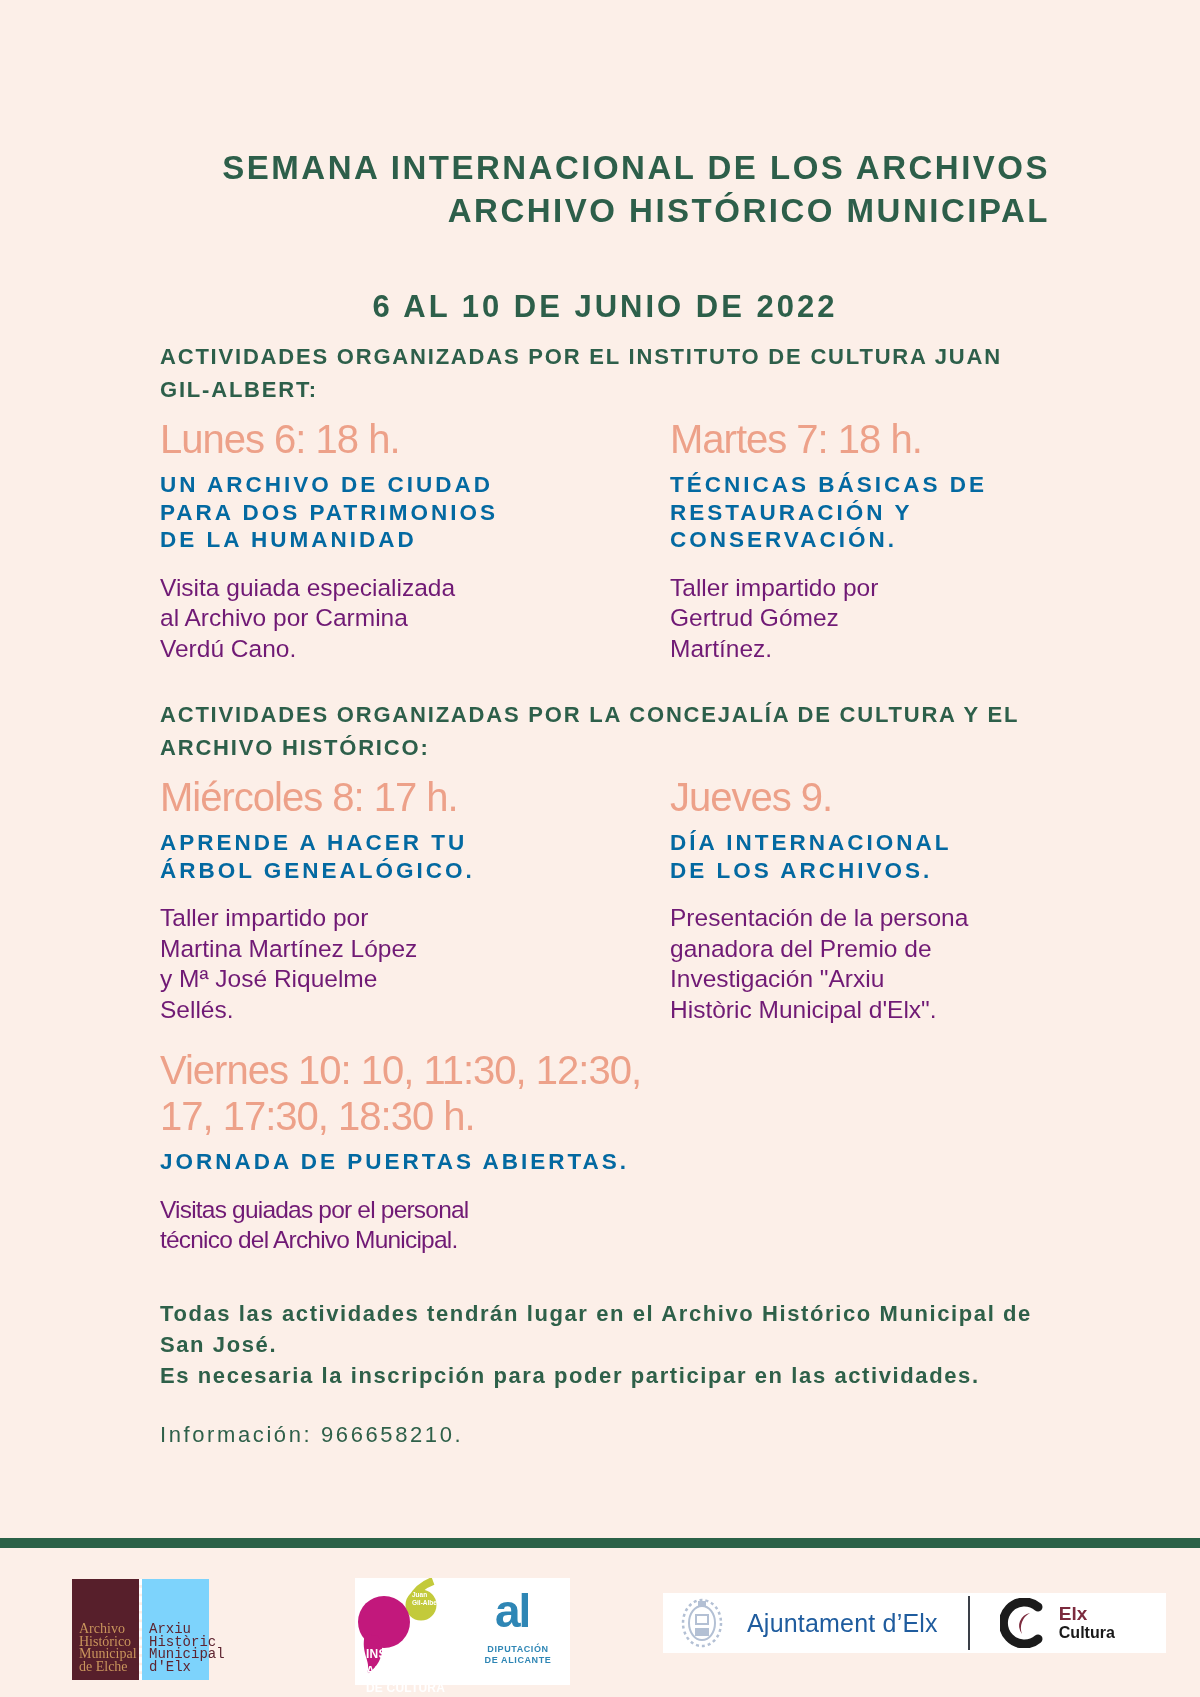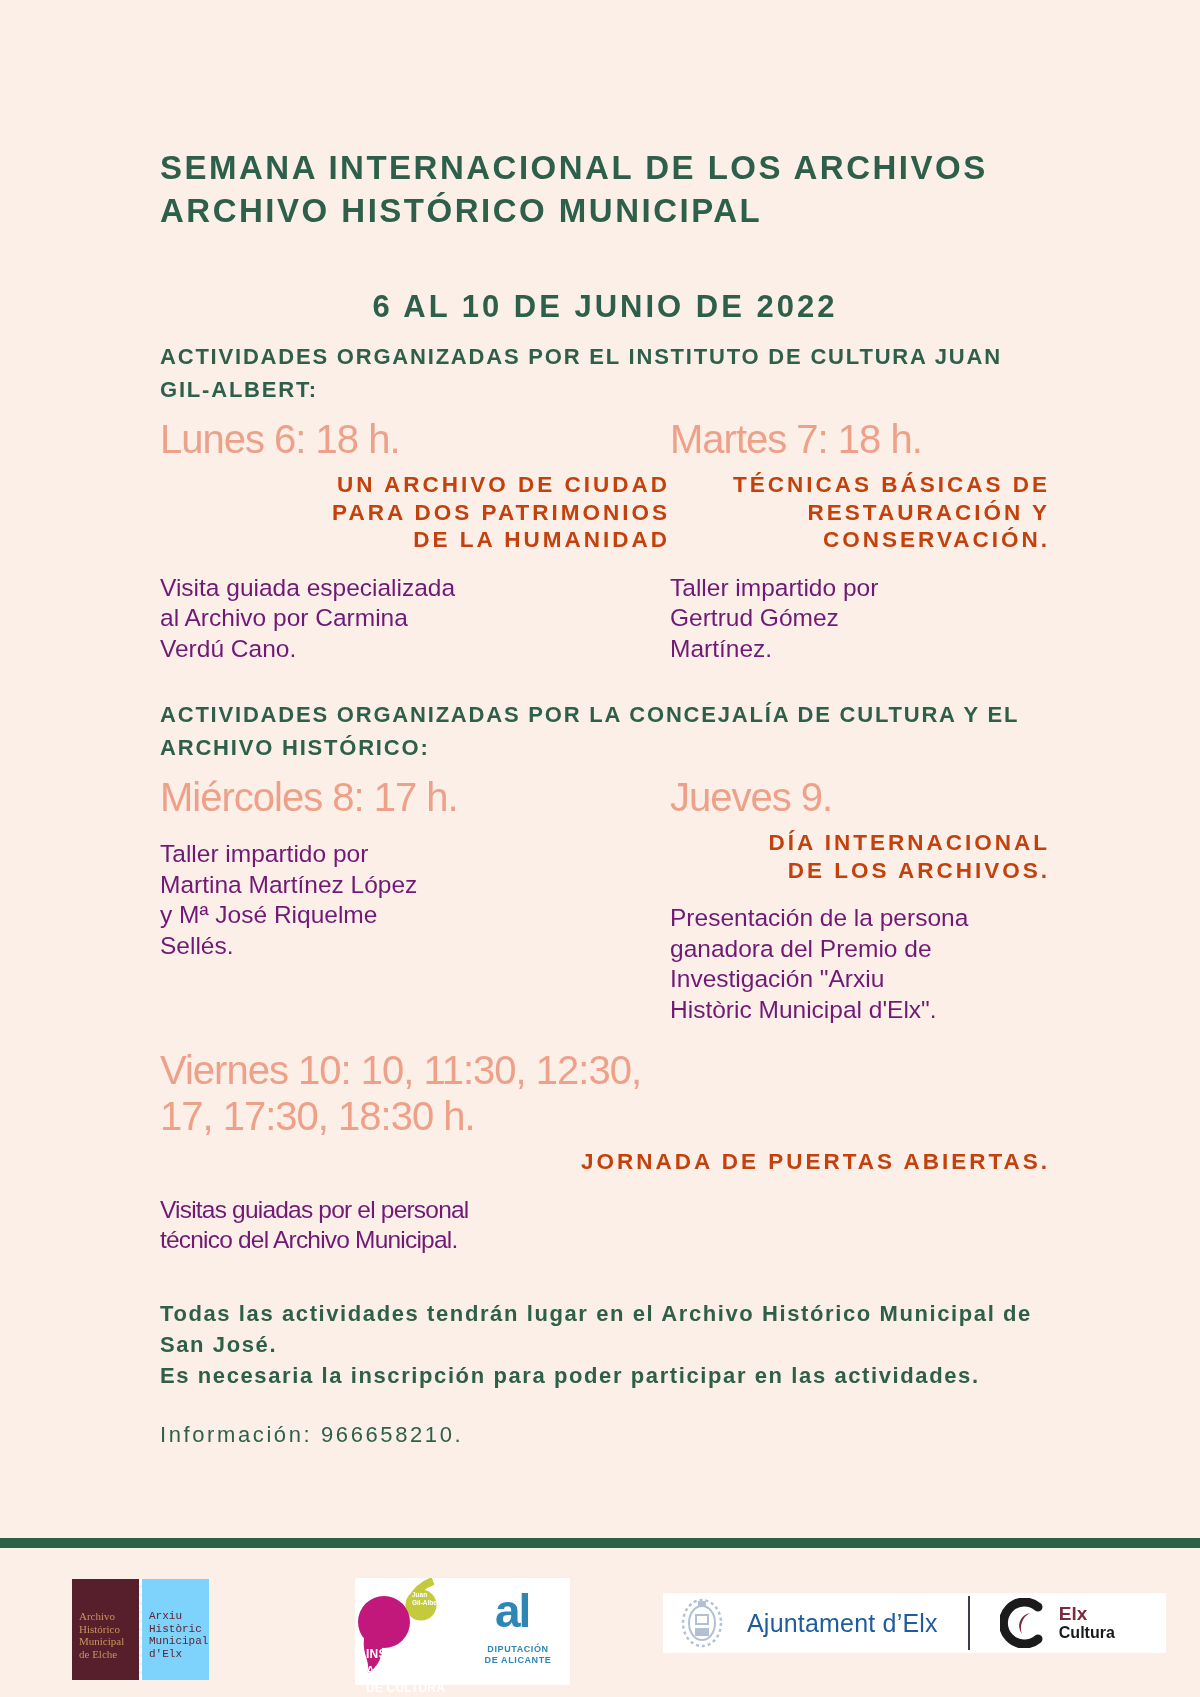--- a/index.html
+++ b/index.html
@@ -6,43 +6,43 @@
   body { background:#fcefe8; font-family:"Liberation Sans", sans-serif; }
 
   .poster {
     position:relative; width:1200px; height:1697px;
     background:#fcefe8; overflow:hidden;
   }
   .content { padding:146px 150px 0 160px; }
 
   .title {
     color:#2d5f4a; font-weight:bold; font-size:33px; line-height:43px;
-    letter-spacing:2.5px; text-align:left; white-space:pre-line; margin:0;
+    letter-spacing:2.5px; text-align:right; white-space:pre-line; margin:0;
   }
   .date-range {
     color:#2d5f4a; font-weight:bold; font-size:31px; line-height:38px;
     letter-spacing:3px; text-align:center; margin-top:56px;
   }
   .sec-header {
     color:#2d5f4a; font-weight:bold; font-size:22px; line-height:33px;
     letter-spacing:1.8px; margin-top:14px; max-width:940px;
   }
   .sec-header.second { margin-top:34px; }
 
   .cols { display:flex; margin-top:10px; }
   .col-left { width:510px; flex:none; }
   .col-right { flex:1; }
 
   .day {
     color:#eda189; font-size:40px; line-height:46px; font-weight:400;
     letter-spacing:-1px; white-space:pre-line;
   }
   .evt-title {
-    color:#c2410c; font-weight:bold; font-size:22.5px; line-height:27.5px;
-    letter-spacing:3px; margin-top:9px; white-space:pre-line;text-align:right;
+    color:#0369a1; font-weight:bold; font-size:22.5px; line-height:27.5px;
+    letter-spacing:3px; margin-top:9px; white-space:pre-line;
   }
   .evt-desc {
     color:#701a75; font-size:24.5px; line-height:30.5px;
     margin-top:19px; white-space:pre-line;
   }
   .evt-desc.condensed { letter-spacing:-0.8px; }
 
   .friday-block { margin-top:22px; }
 
   .footnote {
@@ -56,22 +56,22 @@
 
   .divider-bar {
     position:absolute; left:0; top:1538px; width:100%; height:10px;
     background:#2b6147;
   }
 
   
   .logo-archivo { position:absolute; left:72px; top:1579px; display:flex; }
   .la-rect {
     width:67px; height:101px; box-sizing:border-box;
-    display:flex; align-items:flex-end; padding:0 0 20px 7px;
-    font-family:"Liberation Serif", serif; font-size:11px; line-height:12.5px;
+    display:flex; align-items:flex-end; padding:0 0 7px 7px;
+    font-family:"Liberation Serif", serif; font-size:14px; line-height:12.5px;
     white-space:pre-line;
   }
   .la-es { background:#571f2b; color:#c9955c; }
   .la-ca { background:#7dd3fc; color:#5d2430;font-family:Liberation Mono, monospace; }
   .la-dash { width:0; border-left:3px dashed #ffffff; }
 
   .logo-inst {
     position:absolute; left:355px; top:1578px; width:215px; height:107px;
     background:#ffffff;
   }
@@ -138,20 +138,22 @@
 Gertrud Gómez
 Martínez.</div>
       </article>
     </div>
 
     <div class="sec-header second">ACTIVIDADES ORGANIZADAS POR LA CONCEJALÍA DE CULTURA Y EL ARCHIVO HISTÓRICO:</div>
 
     <div class="cols">
       <article class="col-left">
         <div class="day">Miércoles 8: 17 h.</div>
+        <div class="evt-title">APRENDE A HACER TU
+ÁRBOL GENEALÓGICO.</div>
         <div class="evt-desc">Taller impartido por
 Martina Martínez López
 y Mª José Riquelme
 Sellés.</div>
       </article>
       <article class="col-right">
         <div class="day">Jueves 9.</div>
         <div class="evt-title">DÍA INTERNACIONAL
 DE LOS ARCHIVOS.</div>
         <div class="evt-desc">Presentación de la persona

